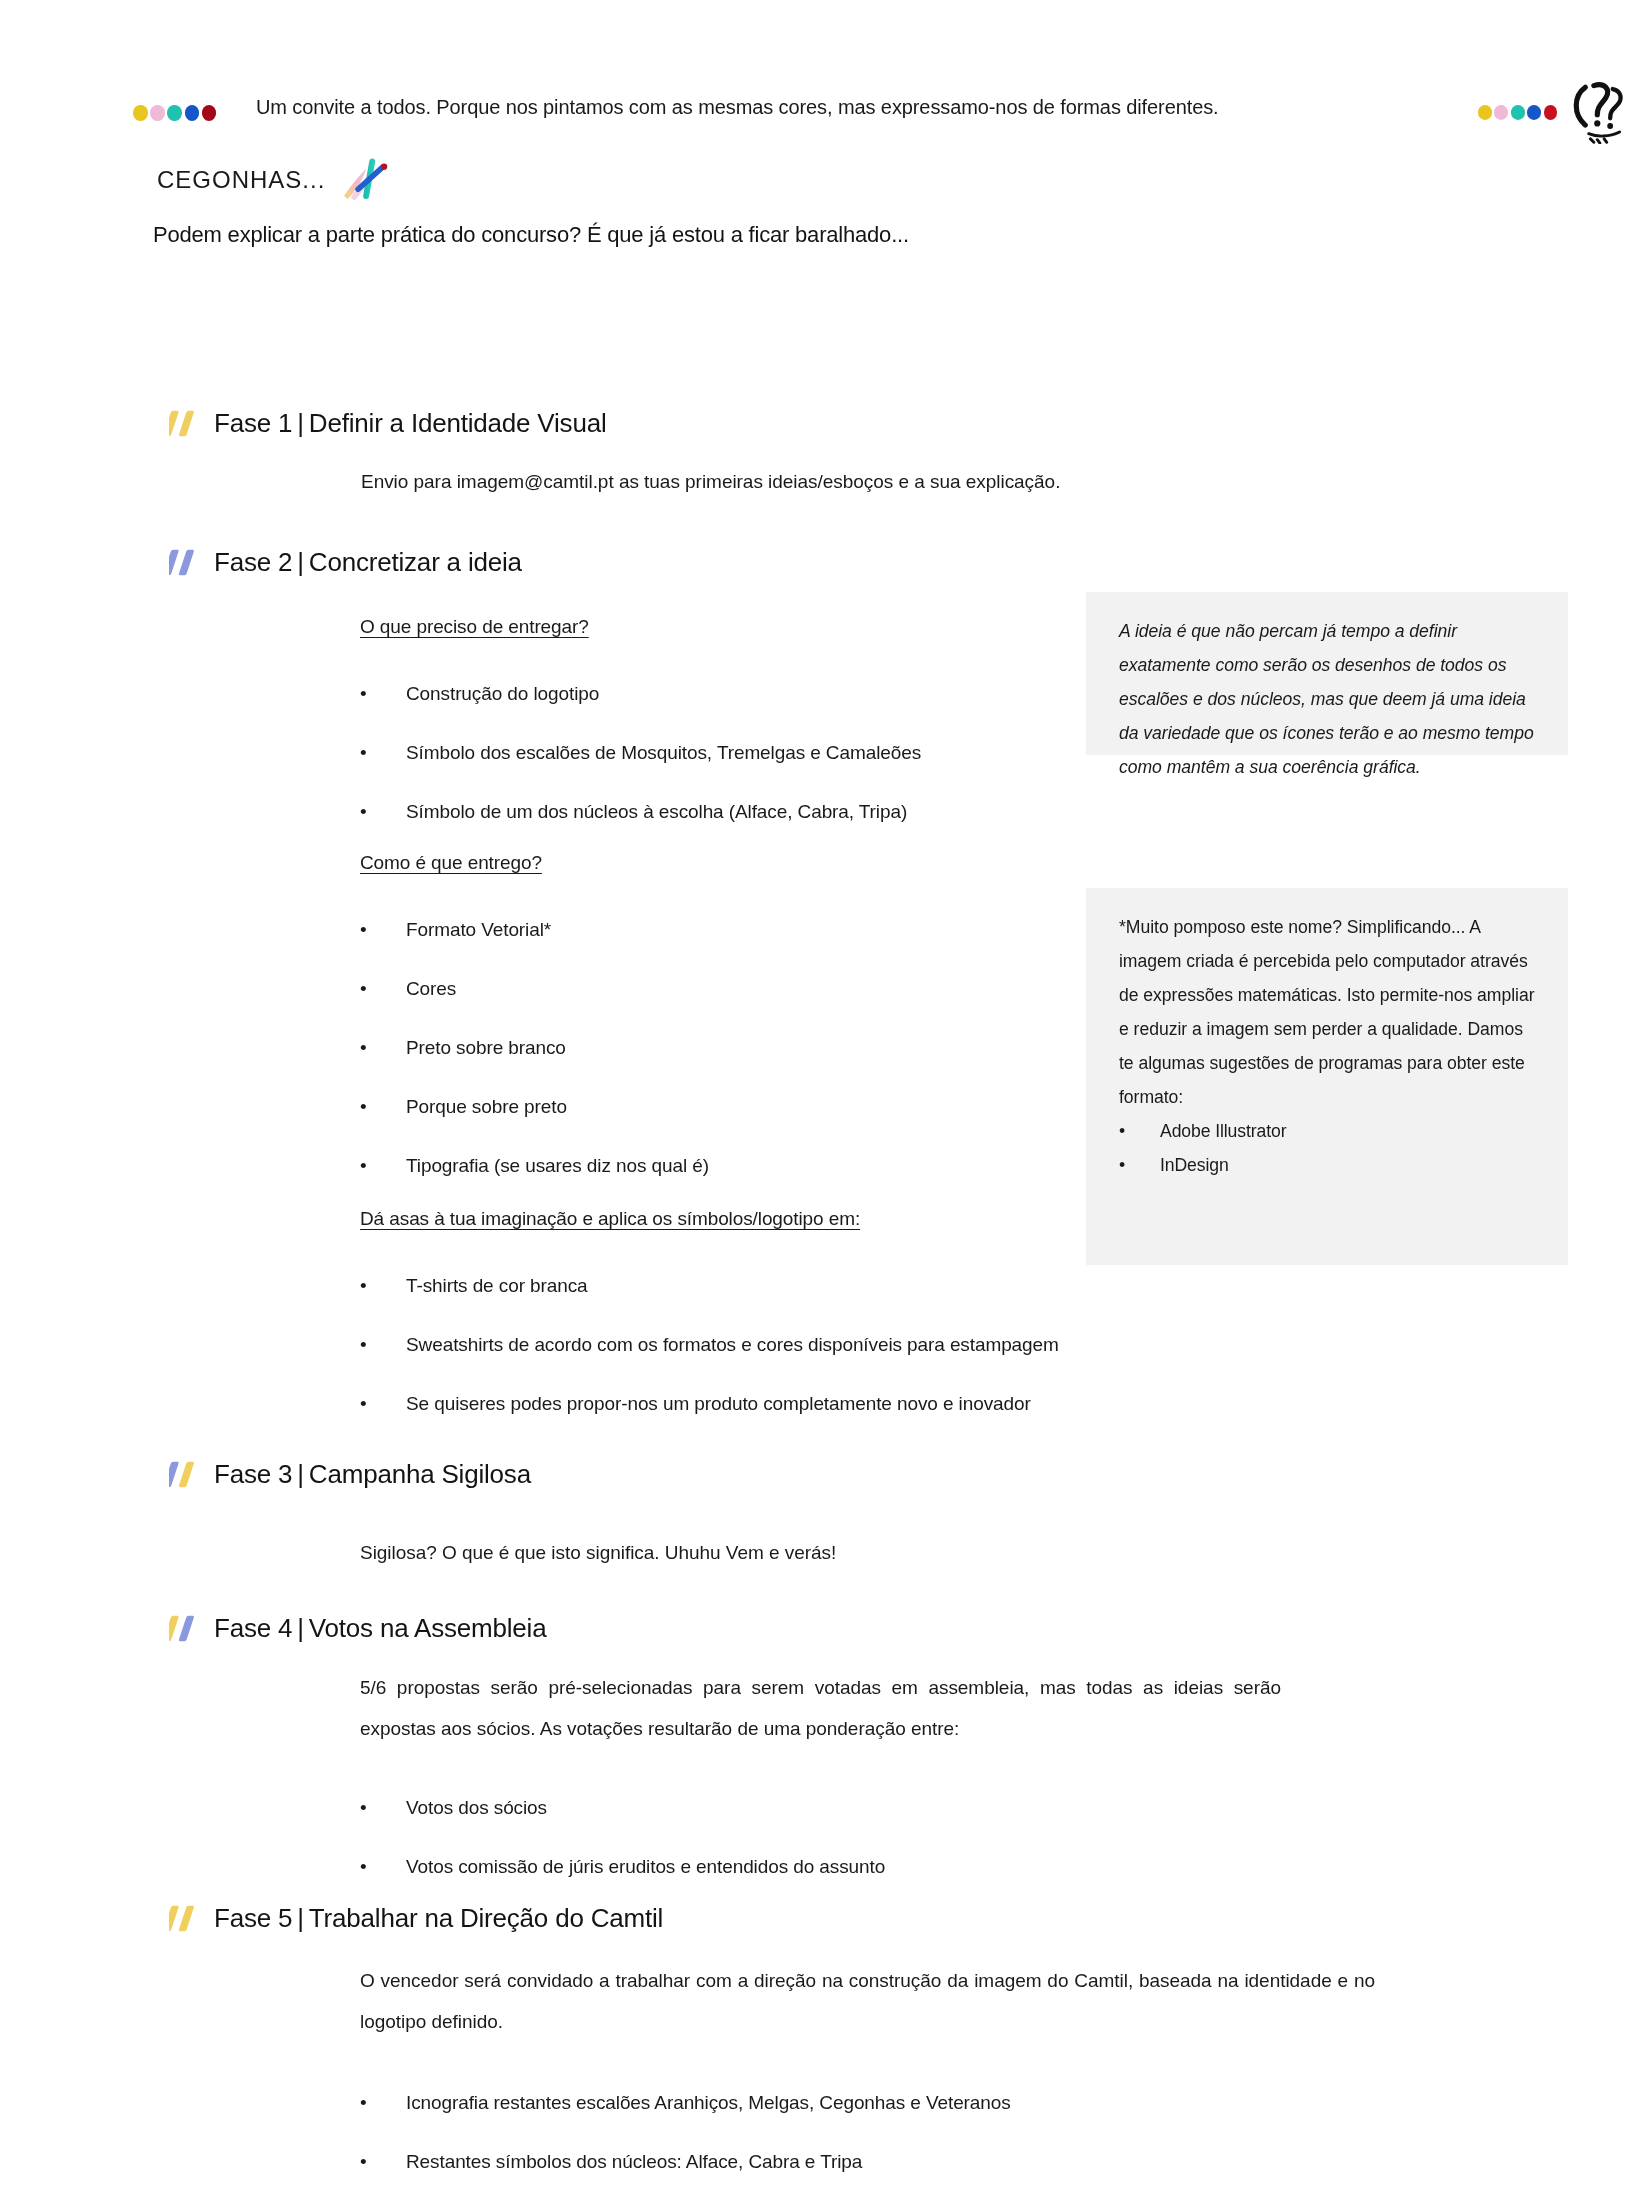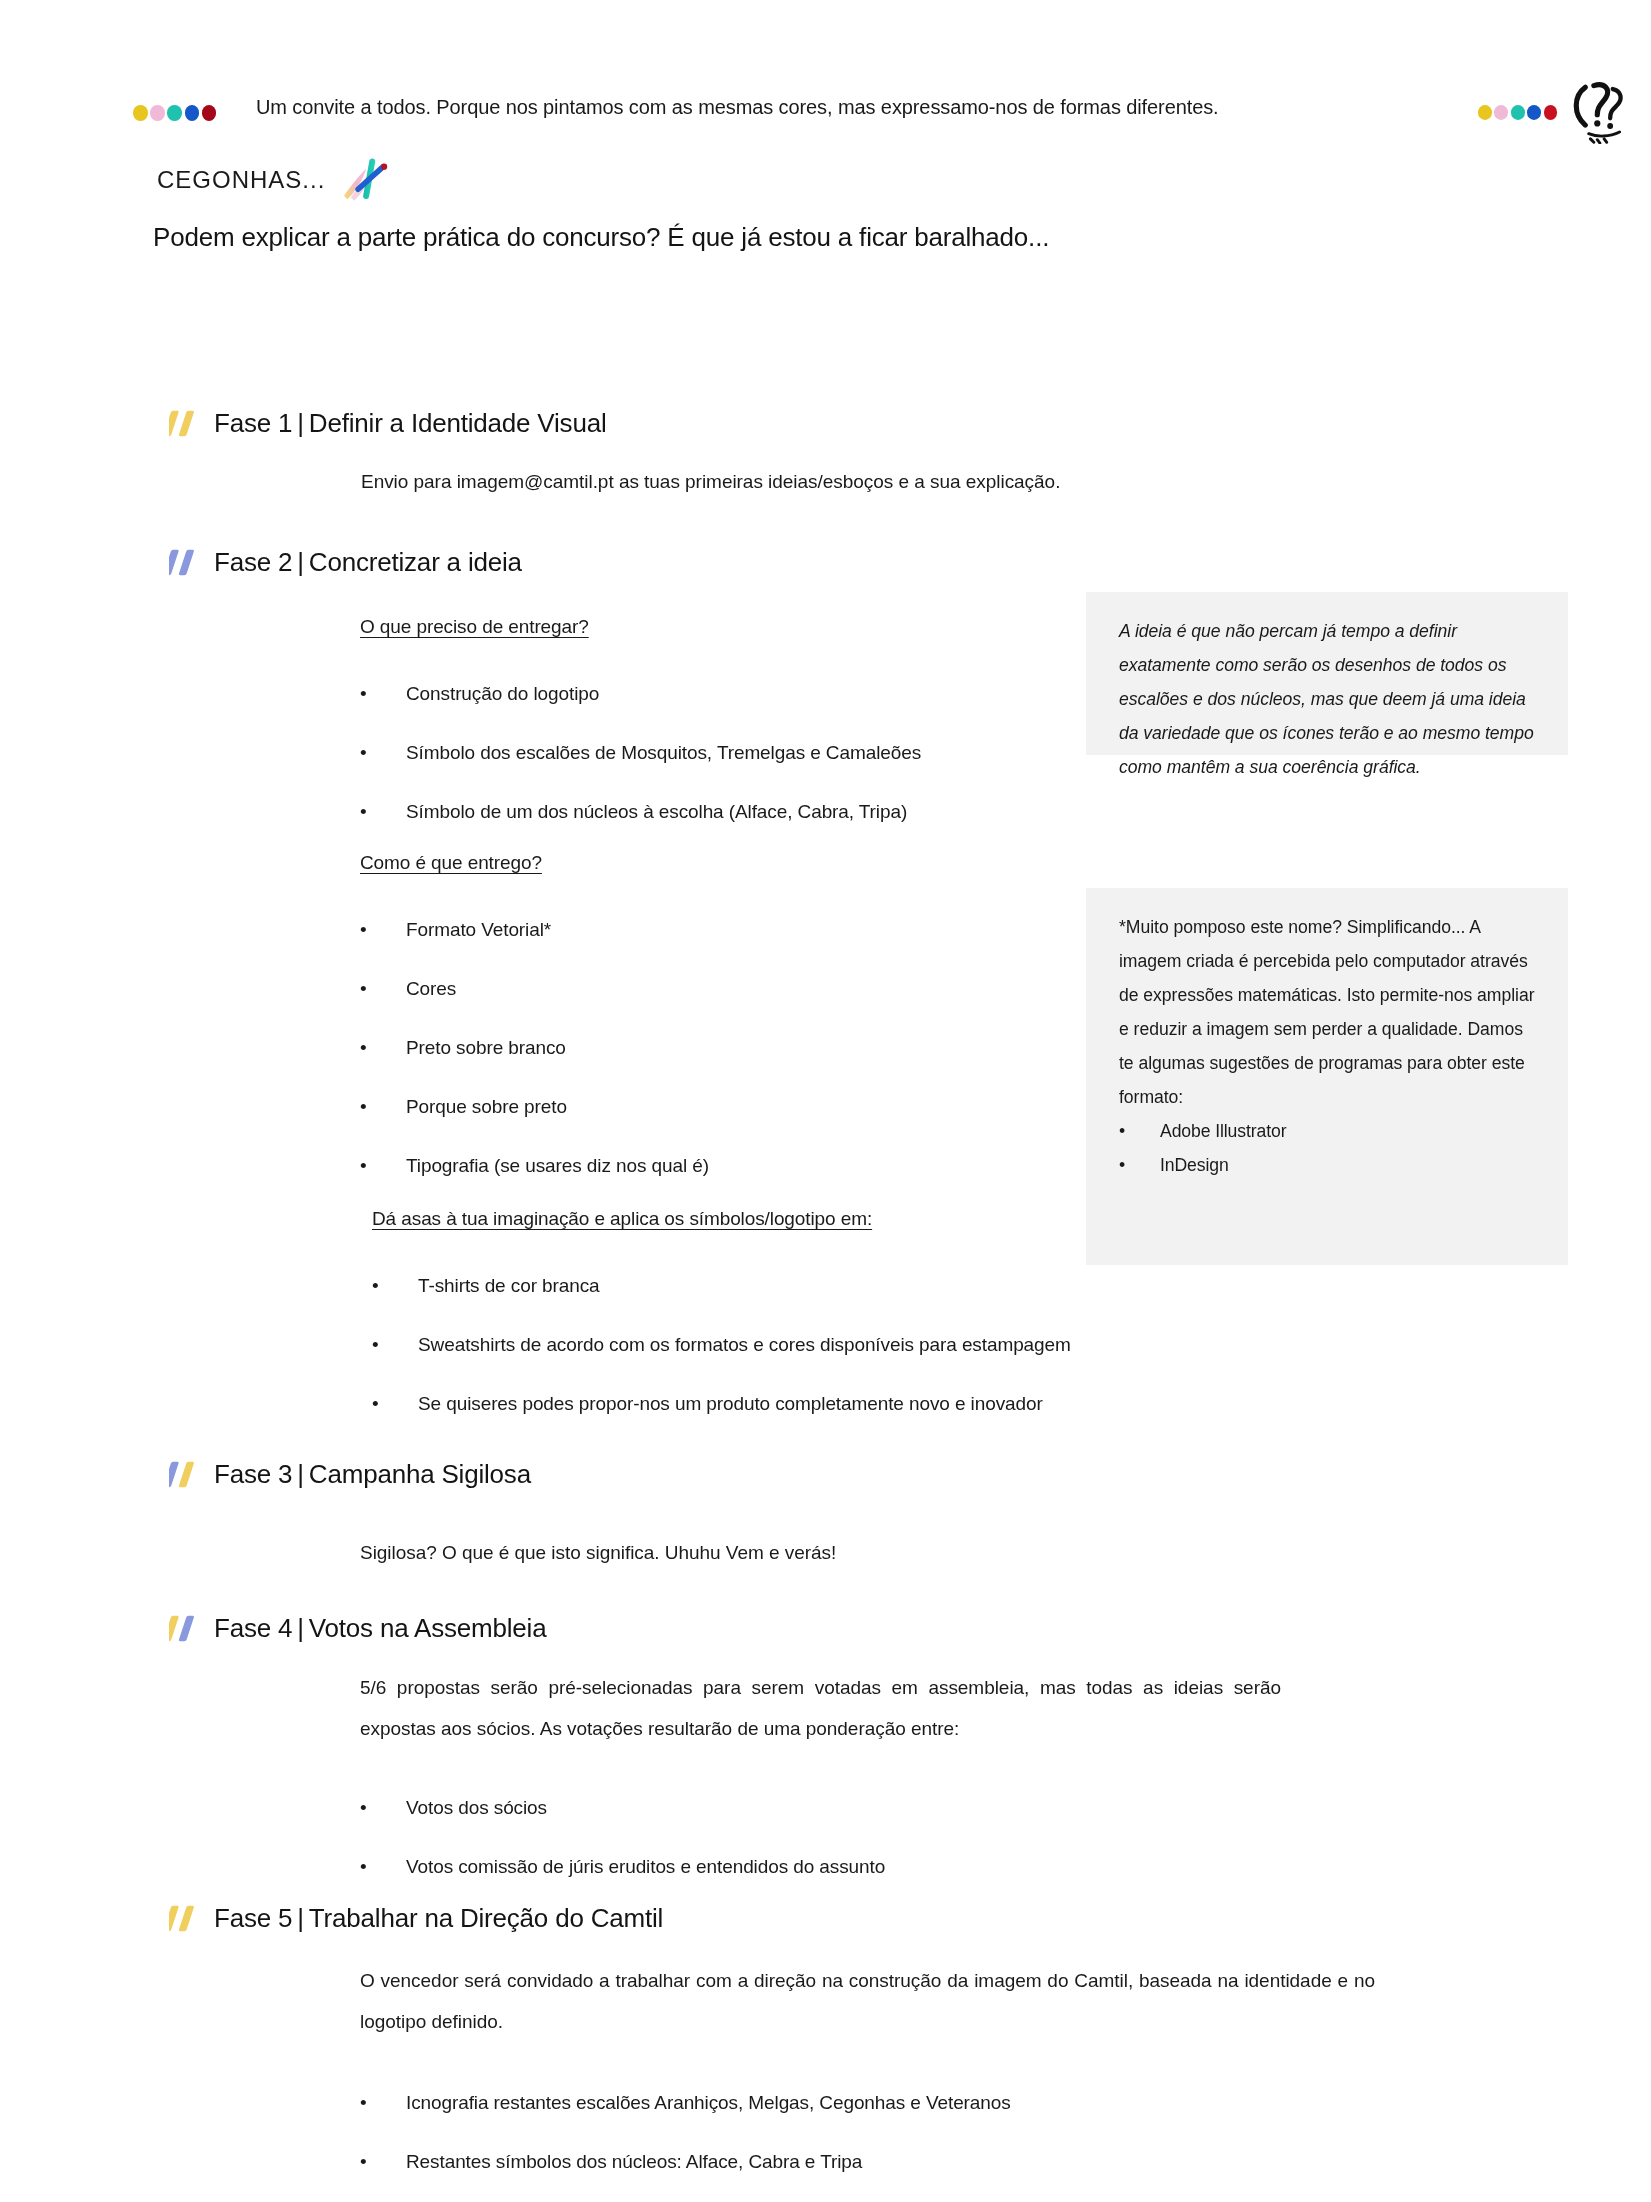--- a/index.html
+++ b/index.html
@@ -74,21 +74,21 @@
     color: #1a1a1a;
     font-weight: 400;
   }
   .brand-logo { width: 55px; height: 53px; display:block; }
 
   
   .question {
     position: absolute;
     left: 153px;
     top: 222px;
-    font-size: 26px;
+    font-size: 22px;
     color: #141414;
     letter-spacing: -0.2px;
     white-space: nowrap;
     font-weight: 400;
   }
 
   .intro {
     position: absolute;
     left: 191px;
     top: 284px;
@@ -301,21 +301,21 @@
         <span class="bullet">•</span>
         <span>Porque sobre preto</span>
       </li>
       <li style="line-height:59px;">
         <span class="bullet">•</span>
         <span>Tipografia (se usares diz nos qual é)</span>
       </li>
     </ul>
   </div>
 
-  <div class="phase-body" style="left:360px; top:1208px; width:1205px;margin-left:12px;">
+  <div class="phase-body" style="left:360px; top:1208px; width:1205px;">
     <div class="sub-head">Dá asas à tua imaginação e aplica os símbolos/logotipo em:</div>
     <ul class="bul" style="margin-top:26px;">
       <li style="line-height:59px;">
         <span class="bullet">•</span>
         <span>T-shirts de cor branca</span>
       </li>
       <li style="line-height:59px;">
         <span class="bullet">•</span>
         <span>Sweatshirts de acordo com os formatos e cores disponíveis para estampagem</span>
       </li>

